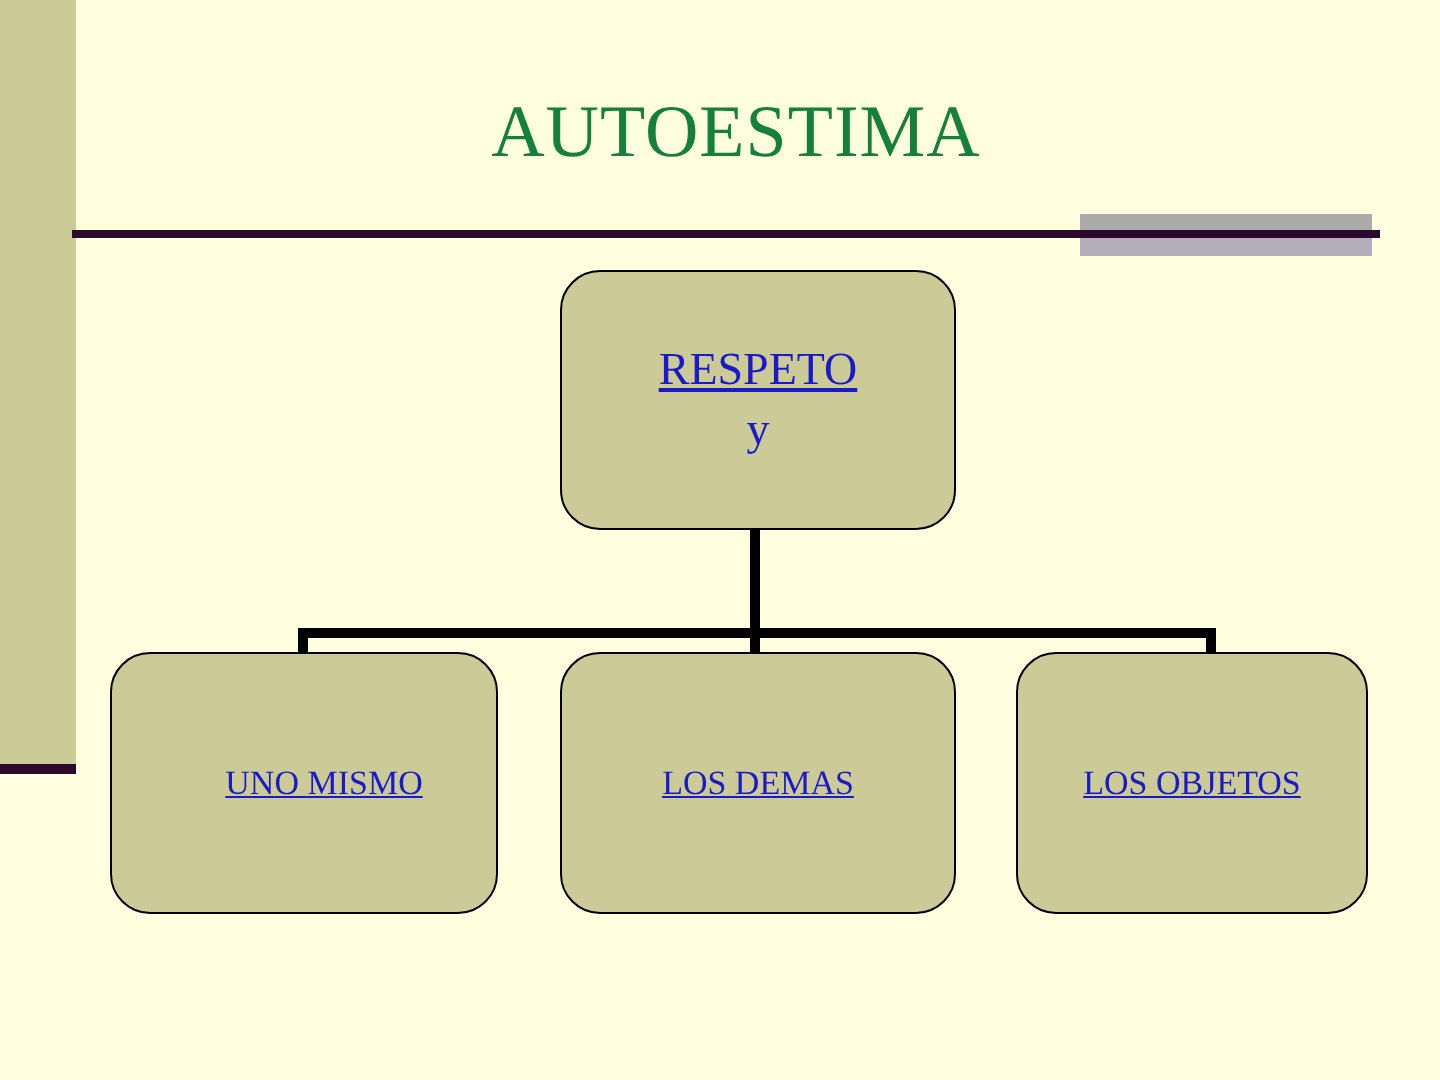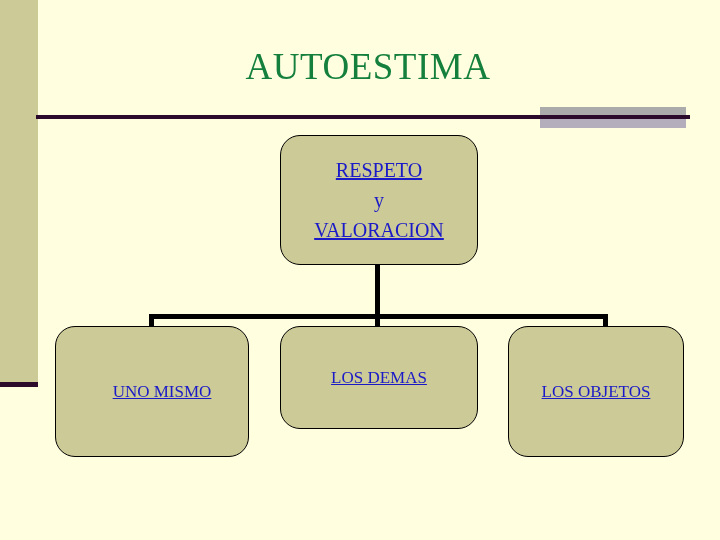--- a/index.html
+++ b/index.html
@@ -95,34 +95,34 @@
   }
   .node-label .u { text-decoration: underline; }
   .node-label .plain { text-decoration: none; }
 
   #node-root {
     left: 280px;
     top: 135px;
     width: 198px;
     height: 130px;
   }
-  #node-root .node-label { font-size: 20px; line-height: 30px; }
+  #node-root .node-label { font-size: 23px; line-height: 30px; }
 
   #node-uno-mismo {
     left: 55px;
     top: 326px;
     width: 194px;
     height: 131px;
     padding-left: 20px;
   }
   #node-los-demas {
     left: 280px;
     top: 326px;
     width: 198px;
-    height: 103px;
+    height: 131px;
   }
   #node-los-objetos {
     left: 508px;
     top: 326px;
     width: 176px;
     height: 131px;
   }
   #node-uno-mismo .node-label,
   #node-los-demas .node-label,
   #node-los-objetos .node-label { font-size: 17px; }
@@ -156,21 +156,20 @@
   <div class="conn" id="conn-trunk"></div>
   <div class="conn" id="conn-cross"></div>
   <div class="conn" id="conn-stub-1"></div>
   <div class="conn" id="conn-stub-2"></div>
   <div class="conn" id="conn-stub-3"></div>
 
   <div class="node" id="node-root">
     <div class="node-label">
       <span class="u">RESPETO</span><br>
       <span class="plain">y</span><br>
-      <span class="u">VALORACION</span>
     </div>
   </div>
 
   <div class="node" id="node-uno-mismo">
     <div class="node-label">
       <span class="u">UNO MISMO</span>
     </div>
   </div>
 
   <div class="node" id="node-los-demas">

